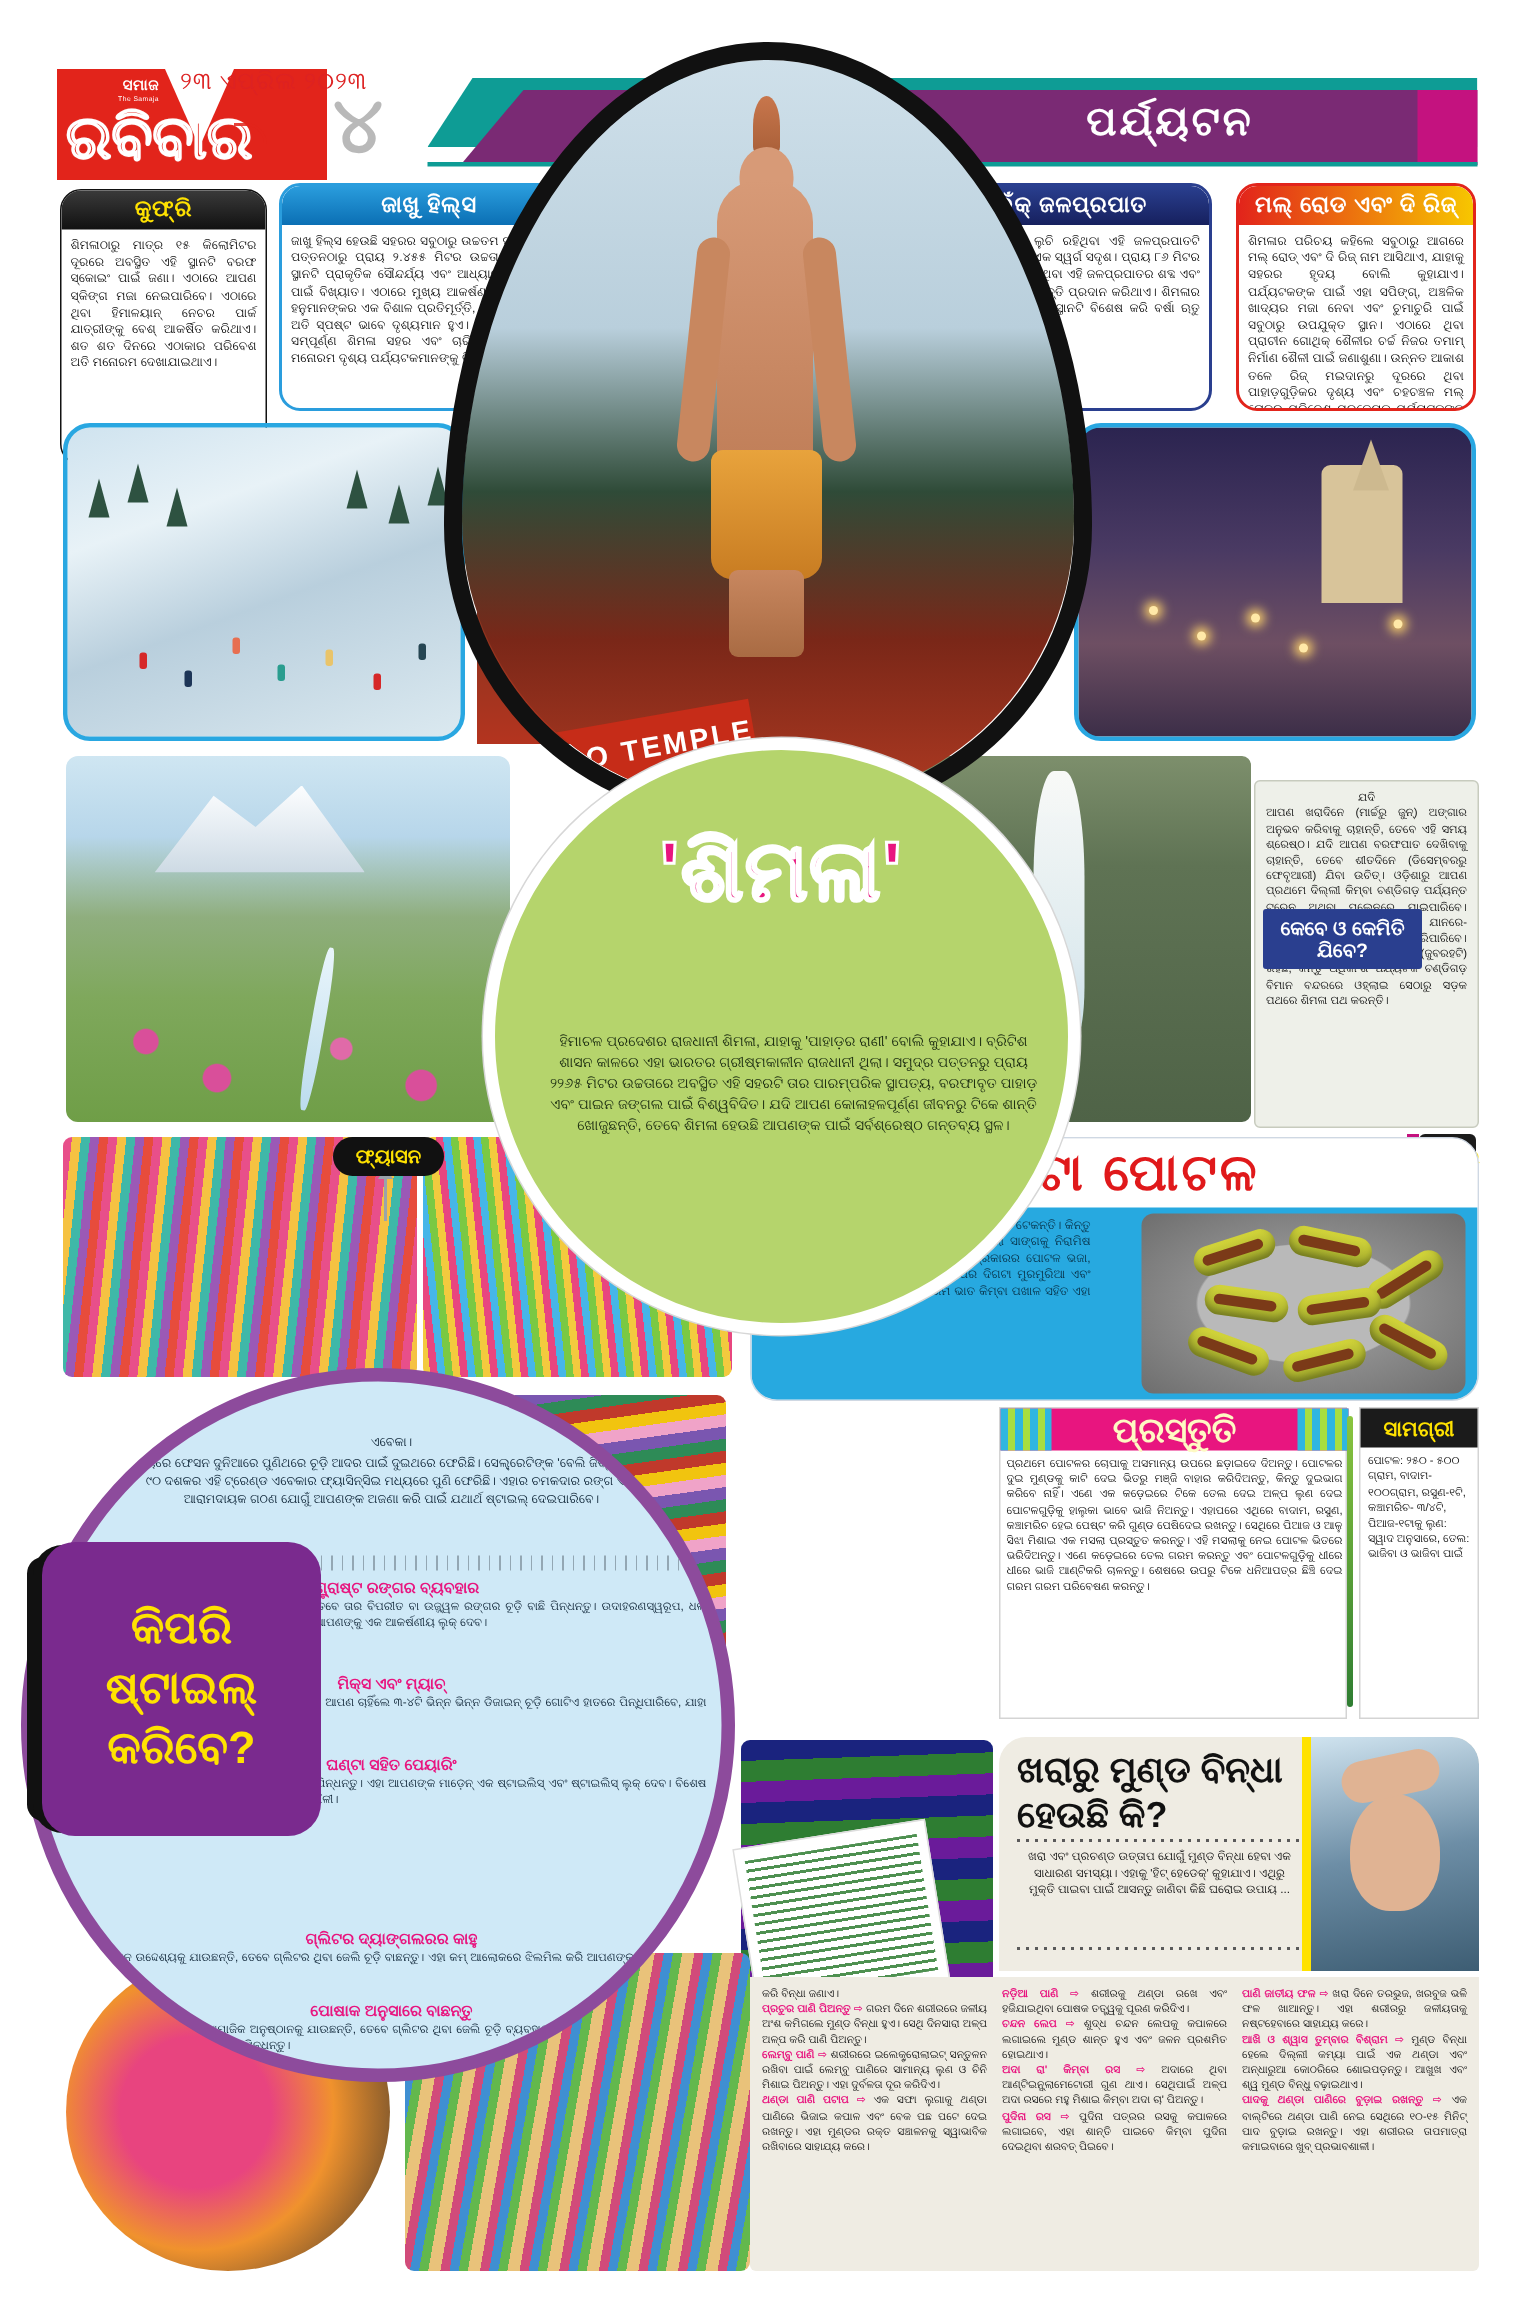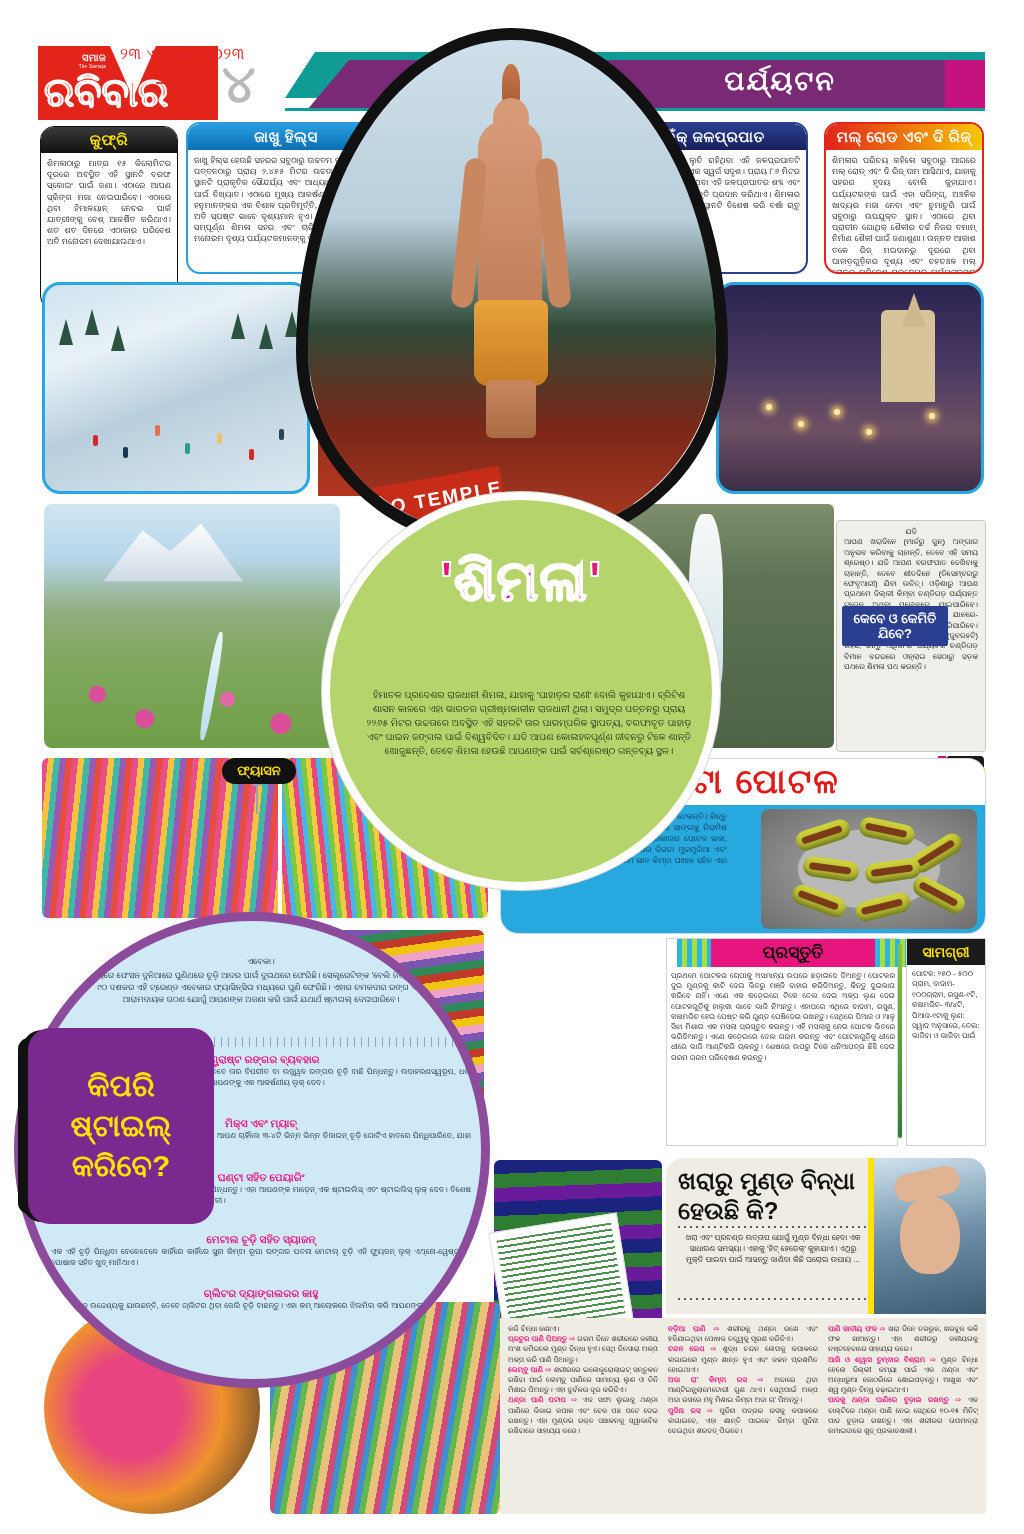--- a/index.html
+++ b/index.html
@@ -295,23 +295,23 @@
     font-size:12px; font-weight:bold; text-align:center; padding-top:6px; line-height:19px;
   }
   .rosei-strip{ position:absolute; left:938px; top:756px; width:8px; height:72px; background:#c4127f; }
 
   
   .prep-card{
     position:absolute; left:666px; top:938px; width:232px; height:208px;
     background:#fff; border:1px solid #d4d4d4;
   }
   .prep-hd{
-    position:absolute; left:10px; top:0; width:232px; height:28px;
+    position:absolute; left:0; top:0; width:232px; height:28px;
     background:#e8157f; display:flex; align-items:center; justify-content:center;
-    color:#000000; font-size:17px; font-weight:bold;
+    color:#fef9c3; font-size:23px; font-weight:bold;
   }
   .prep-hd:before, .prep-hd:after{
     content:""; position:absolute; top:0; width:34px; height:28px;
     background:repeating-linear-gradient(90deg,#2fb6e0 0 5px,#a9de3f 5px 10px);
   }
   .prep-hd:before{ left:0; } .prep-hd:after{ right:0; }
   .prep-body{
     position:absolute; left:4px; top:32px; width:224px;
     font-size:7.4px; line-height:10.2px; color:#111; text-align:justify;
   }
@@ -617,27 +617,27 @@
       <div class="fc-p">ଯଦି ଆପଣ କୌଣସି ରଙ୍ଗର ପୋଷାକ ପିନ୍ଧିଛନ୍ତି, ତେବେ ତାର ବିପରୀତ ବା ଉଜ୍ଜ୍ୱଳ ରଙ୍ଗର ଚୂଡ଼ି ବାଛି ପିନ୍ଧନ୍ତୁ। ଉଦାହରଣସ୍ୱରୂପ, ଧଳା ରଙ୍ଗର କୁର୍ତ୍ତା ସହିତ ଲାଲ ବା ଗାଢ଼ ନୀଳ ରଙ୍ଗର ଚୂଡ଼ି ଆପଣଙ୍କୁ ଏକ ଆକର୍ଷଣୀୟ ଲୁକ୍ ଦେବ।</div>
     </div>
     <div class="fc-sec" style="top:196px">
       <div class="fc-h">ମିକ୍ସ ଏବଂ ମ୍ୟାଚ୍</div>
       <div class="fc-p">ଅଲଗା ଅଲଗା ରଙ୍ଗର ଦେଖି ଚୂଡ଼ିକୁ ମିଶାଇ ପିନ୍ଧନ୍ତୁ। ଆପଣ ଚାହିଁଲେ ୩-୪ଟି ଭିନ୍ନ ଭିନ୍ନ ଡିଜାଇନ୍ ଚୂଡ଼ି ଗୋଟିଏ ହାତରେ ପିନ୍ଧିପାରିବେ, ଯାହା ଖୁବ୍ ସୁନ୍ଦର ଦେଖାଯିବ।</div>
     </div>
     <div class="fc-sec" style="top:250px">
       <div class="fc-h">ଘଣ୍ଟା ସହିତ ପେୟାରିଂ</div>
       <div class="fc-p">ଆପଣଙ୍କ ପସନ୍ଦର ହାତଘଡ଼ି ସହିତ ୨-୩ଟି ରଙ୍ଗୀ ଚୂଡ଼ି ପିନ୍ଧନ୍ତୁ। ଏହା ଆପଣଙ୍କ ମାଡ଼େନ୍ ଏକ ଷ୍ଟାଇଲିସ୍ ଏବଂ ଷ୍ଟାଇଲିସ୍ ଲୁକ୍ ଦେବ। ବିଶେଷ କରି କଲେଜ ଯାଉଥିବା ଝିଅଙ୍କ ପାଇଁ ଏହା ଏକ ସହଜ ଶୈଳୀ।</div>
     </div>
-    <div class="fc-sec" style="top:312px">
-      <div class="fc-h">ମେଟାଲ ଚୂଡ଼ି ସହିତ ସ୍ୟାଜନ୍</div>
-      <div class="fc-p">ଏକ ଏହି ଚୂଡ଼ି ପିନ୍ଧିବା ବେଳେବେଳେ କାହିଁରେ କାହିଁରେ ସୁନା କିମ୍ବା ରୂପା ରଙ୍ଗର ପତଳା ମେଟାଲ୍ ଚୂଡ଼ି ଏହି ଫ୍ୟୁଜନ୍ ଲୁକ୍ ଏଥ୍ନୋ-ୱେଷ୍ଟର୍ଣ୍ଣ ପୋଷାକ ସହିତ ଖୁବ୍ ମାନିଥାଏ।</div>
-    </div>
     <div class="fc-sec" style="top:366px">
       <div class="fc-h">ଗ୍ଲିଟର ଦ୍ୟାଙ୍ଗଲରର କାହୁ</div>
       <div class="fc-p">ଗ୍ଳାମରଦାନ ଉଦ୍ଦେଶ୍ୟକୁ ଯାଉଛନ୍ତି, ତେବେ ଗ୍ଲିଟର ଥିବା ଜେଲି ଚୂଡ଼ି ବାଛନ୍ତୁ। ଏହା କମ୍ ଆଲୋକରେ ଝିଲମିଲ କରି ଆପଣଙ୍କୁ ଭିନ୍ନରୁ ଅଲଗା ଦେଖାଏ।</div>
+    </div>
+    <div class="fc-sec" style="top:414px">
+      <div class="fc-h">ପୋଷାକ ଅନୁସାରେ ବାଛନ୍ତୁ</div>
+      <div class="fc-p">ଯଦି ଆପଣ କୌଣସି ପାର୍ଟି ବା ସାମାଜିକ ଅନୁଷ୍ଠାନକୁ ଯାଉଛନ୍ତି, ତେବେ ଗ୍ଲିଟର ଥିବା ଜେଲି ଚୂଡ଼ି ବ୍ୟବହାର କରନ୍ତୁ। ଡ୍ରେସ୍ ସହିତ ପେଷ୍ଟେଲ୍ କରନ୍ତୁ (ପାଖିଆ, ହାଲୁକା ପିଙ୍କ୍) ଚୂଡ଼ି ପିନ୍ଧନ୍ତୁ।</div>
     </div>
   </div>
 
   <div class="howstyle-black-l"></div>
   <div class="howstyle-tab">
     <div>କିପରି</div>
     <div>ଷ୍ଟାଇଲ୍</div>
     <div>କରିବେ?</div>
   </div>
 

